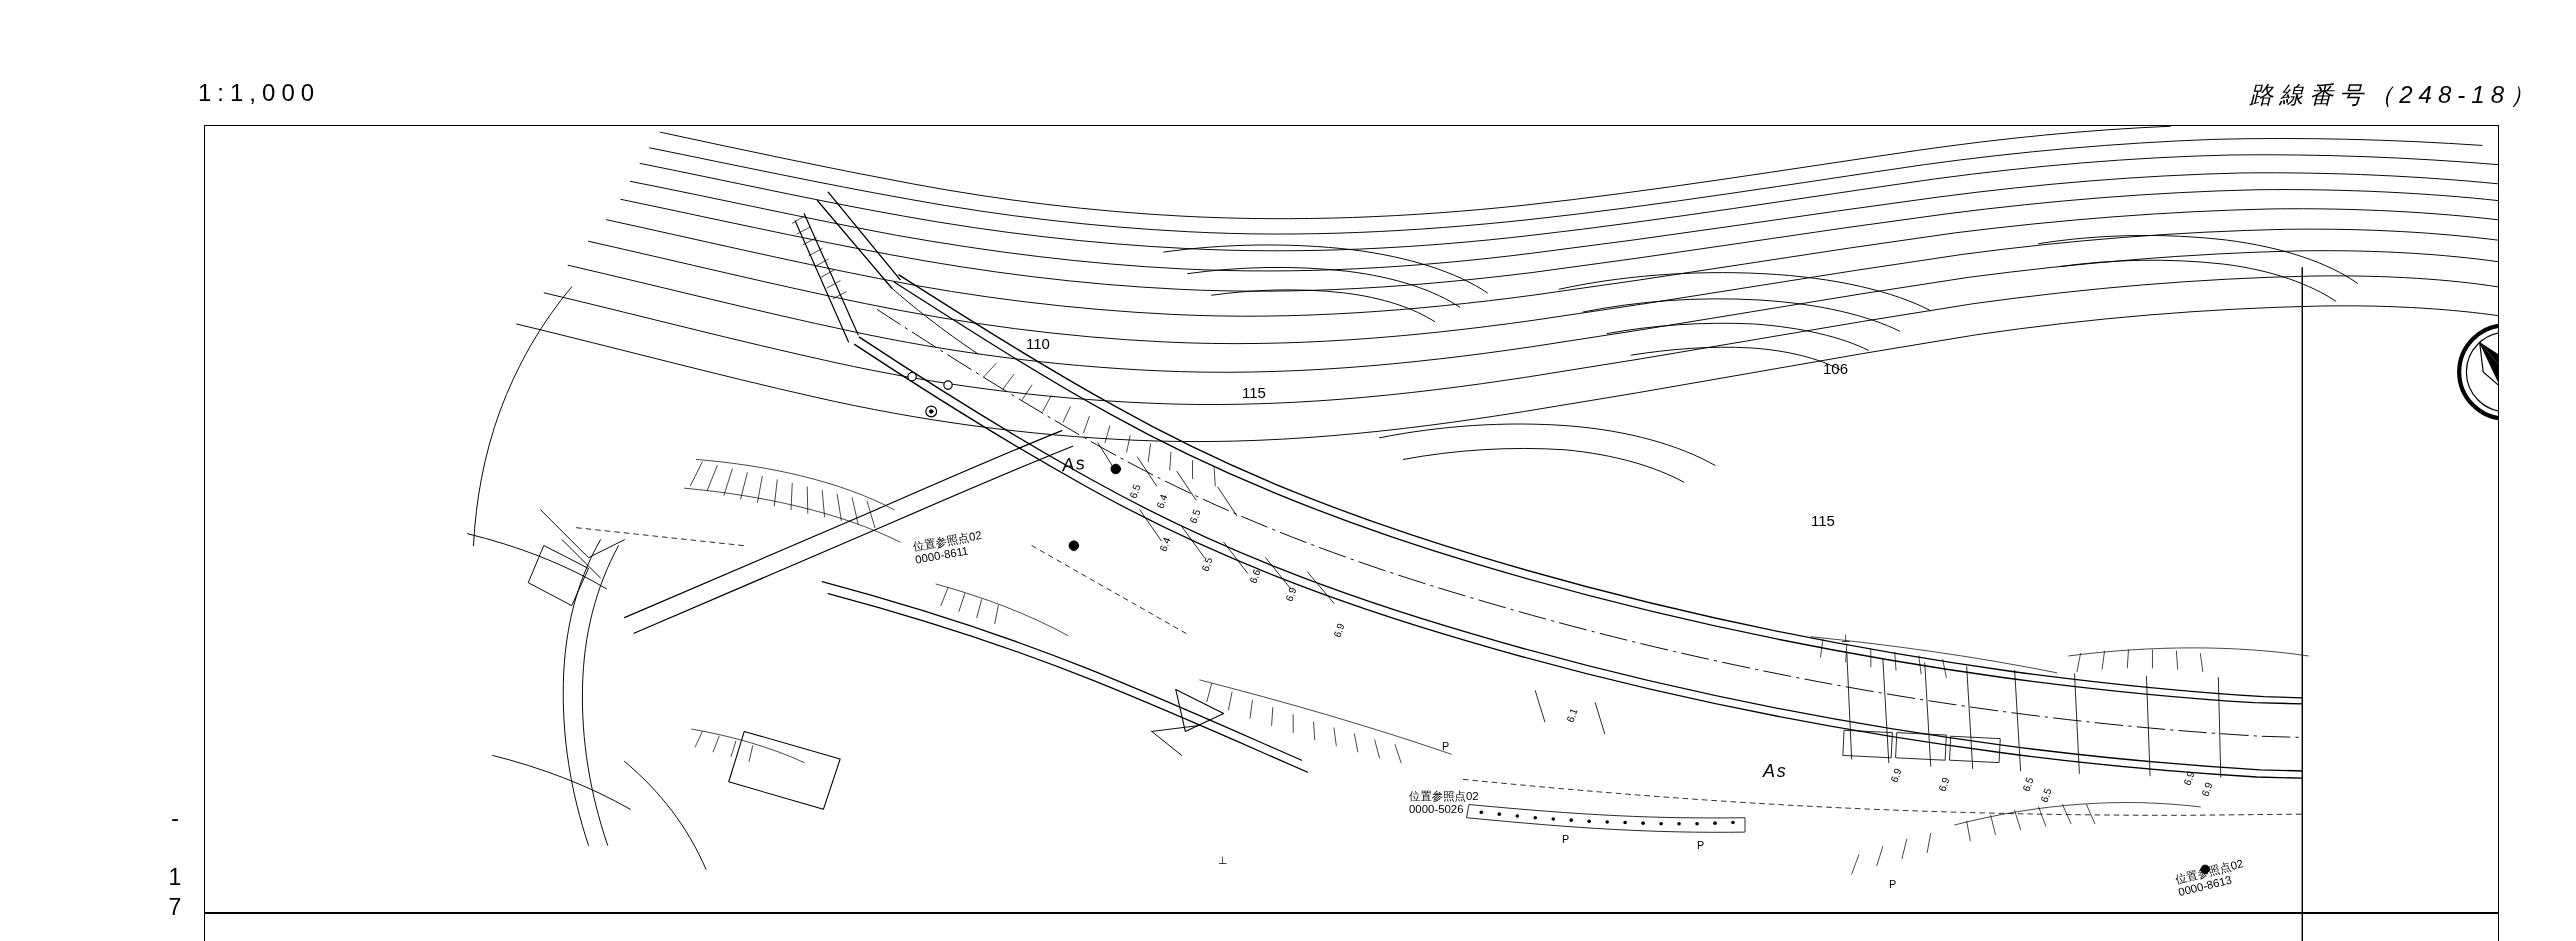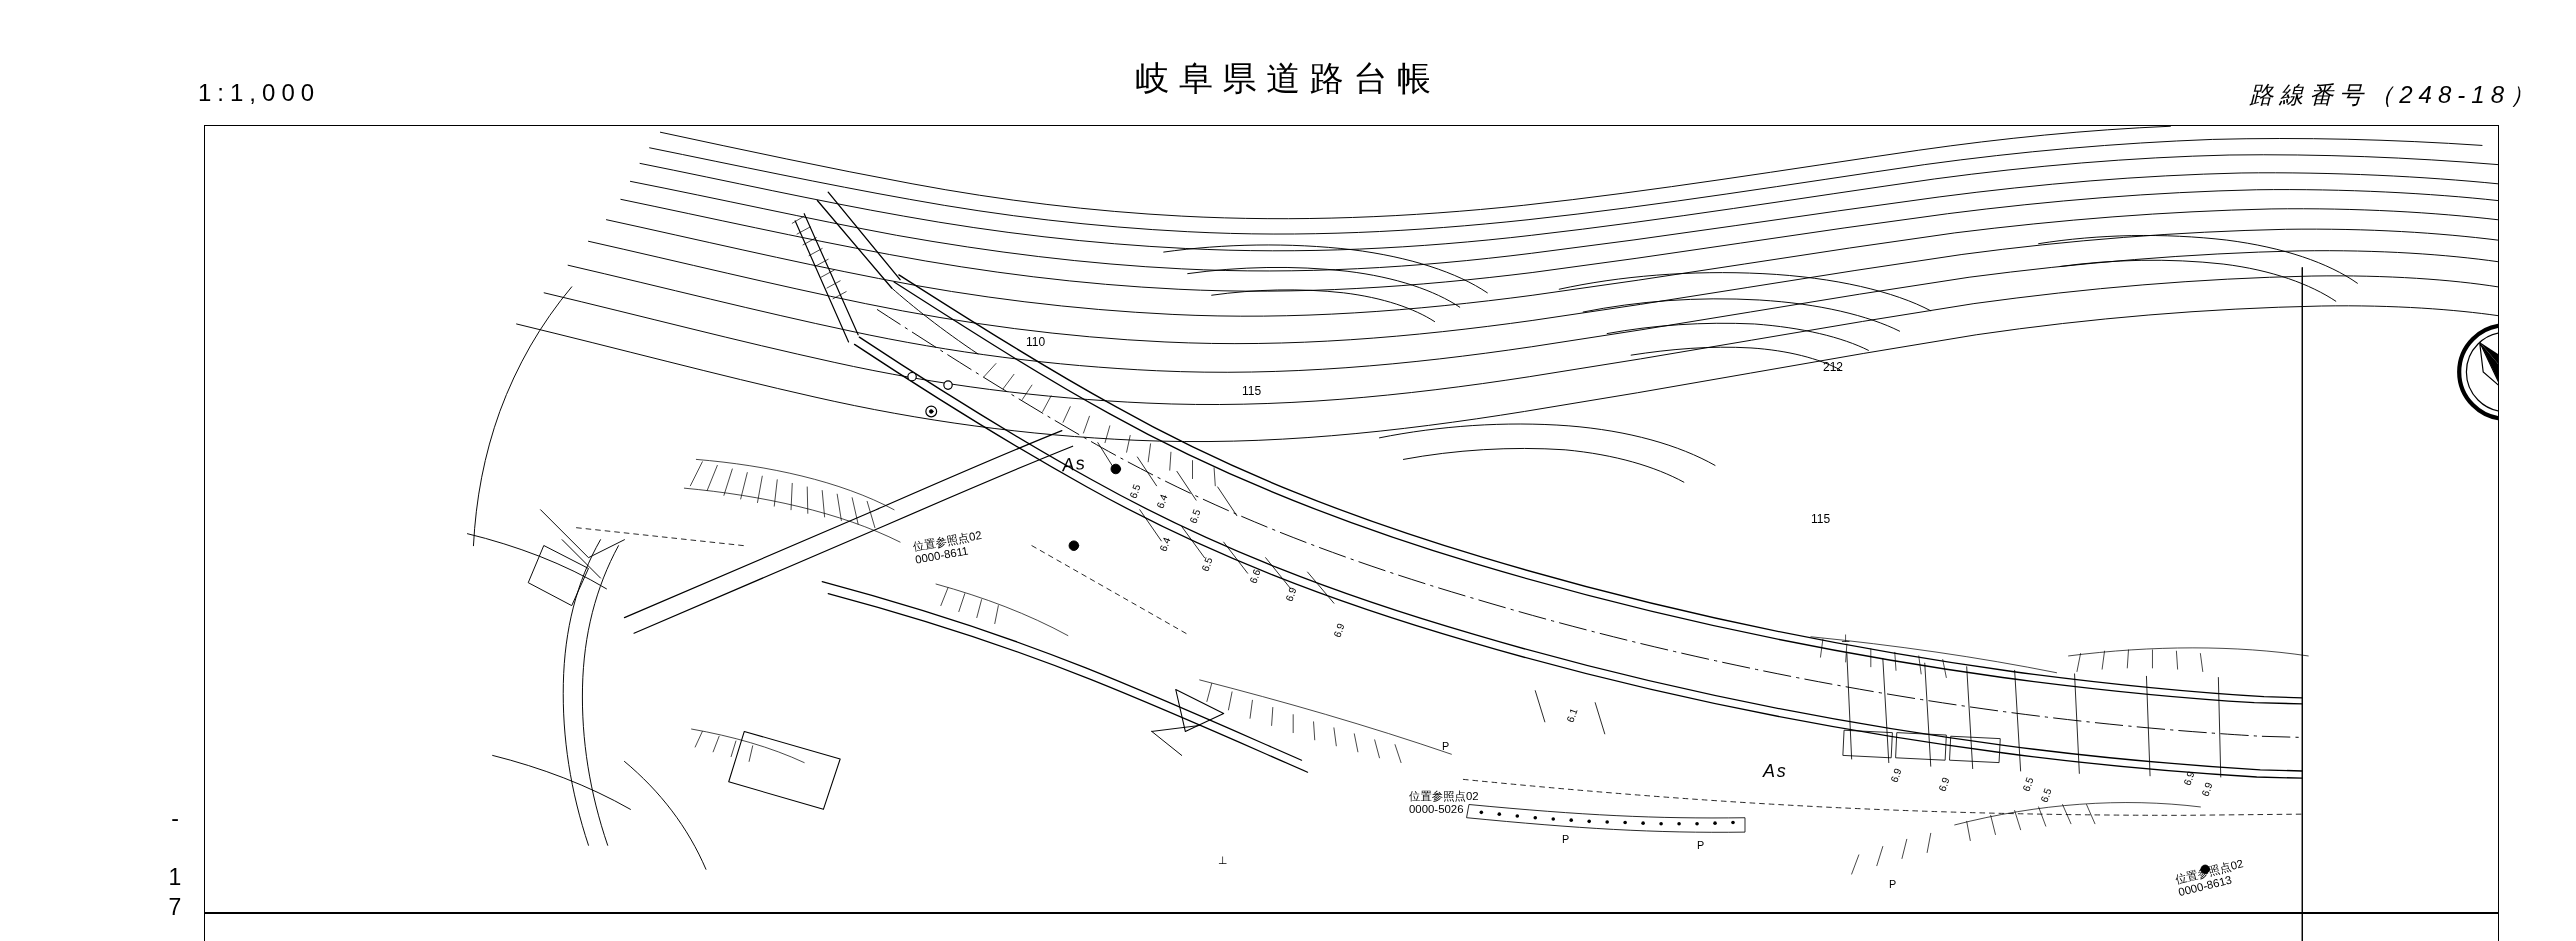--- a/index.html
+++ b/index.html
@@ -115,36 +115,35 @@
     letter-spacing: 1.8px;
     white-space: nowrap;
   }
   .sta-label {
     position: absolute;
     font-size: 10.2px;
     white-space: nowrap;
   }
   .contour-label {
     position: absolute;
-    font-size: 12px;
+    font-size: 15px;
     white-space: nowrap;
   }
   .tiny-sym {
     position: absolute;
     font-size: 10.8px;
     white-space: nowrap;
   }
 </style>
 </head>
 <body>
 
 <div class="sheet">
 
   <div class="scale-label">1:1,000</div>
-  <div class="sheet-title">岐阜県道路台帳</div>
   <div class="route-number">路線番号（248-18）</div>
 
   <div class="page-left">- 17 )</div>
   <div class="page-right">- 19 )</div>
 
   <div class="map-frame">
 
     <svg class="map-svg" width="2295" height="825" viewBox="0 0 3830 1376">
       <g fill="none" stroke="#000" stroke-width="1.6" stroke-linejoin="round" stroke-linecap="round">
 
@@ -426,21 +425,21 @@
       <div>0000-5026</div>
     </div>
     <div class="map-label" style="left:1969px; top:748px; transform:rotate(-14deg); transform-origin:left top;">
       <div>位置参照点02</div>
       <div>0000-8613</div>
     </div>
 
     <div class="contour-label" style="left:821px; top:209px;">110</div>
     <div class="contour-label" style="left:1037px; top:258px;">115</div>
     <div class="contour-label" style="left:1606px; top:386px;">115</div>
-    <div class="contour-label" style="left:1618px; top:234px;">212</div>
+    <div class="contour-label" style="left:1618px; top:234px;">106</div>
 
     <div class="sta-label" style="left:923px; top:360px; transform:rotate(-70deg);">6.5</div>
     <div class="sta-label" style="left:950px; top:370px; transform:rotate(-70deg);">6.4</div>
     <div class="sta-label" style="left:983px; top:385px; transform:rotate(-70deg);">6.5</div>
     <div class="sta-label" style="left:953px; top:413px; transform:rotate(-70deg);">6.4</div>
     <div class="sta-label" style="left:995px; top:433px; transform:rotate(-70deg);">6.5</div>
     <div class="sta-label" style="left:1043px; top:445px; transform:rotate(-70deg);">6.6</div>
     <div class="sta-label" style="left:1079px; top:463px; transform:rotate(-70deg);">6.9</div>
     <div class="sta-label" style="left:1127px; top:499px; transform:rotate(-70deg);">6.9</div>
     <div class="sta-label" style="left:1360px; top:584px; transform:rotate(-70deg);">6.1</div>

